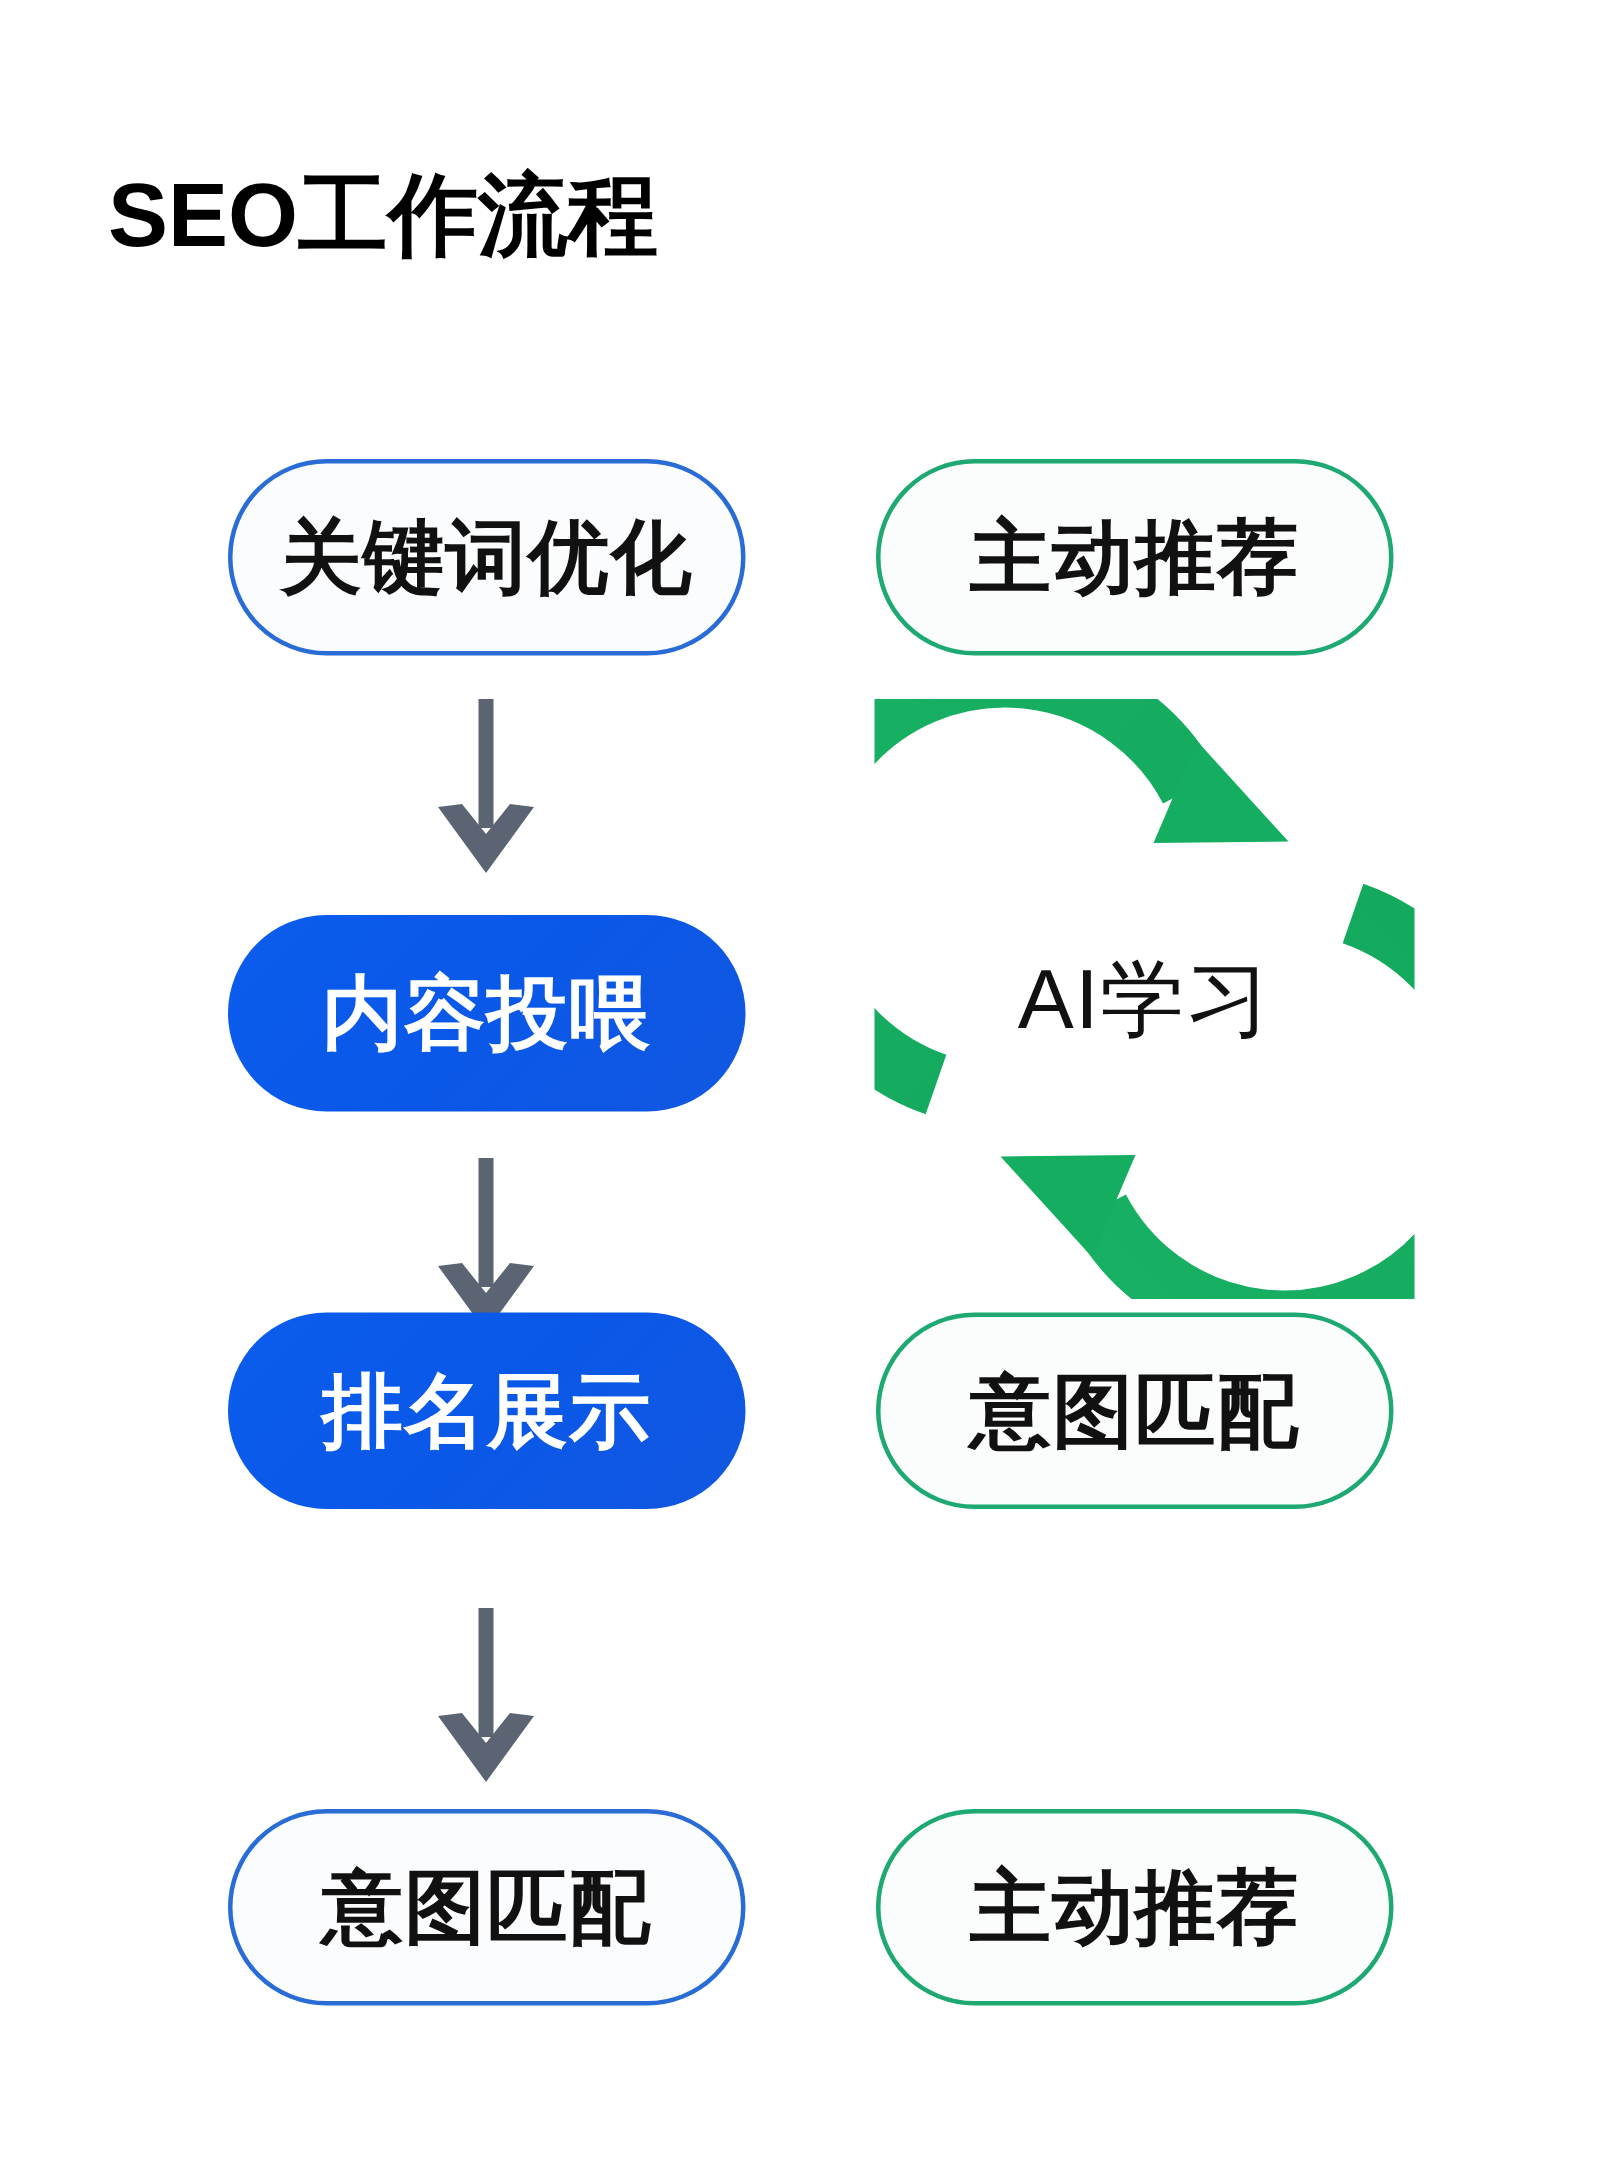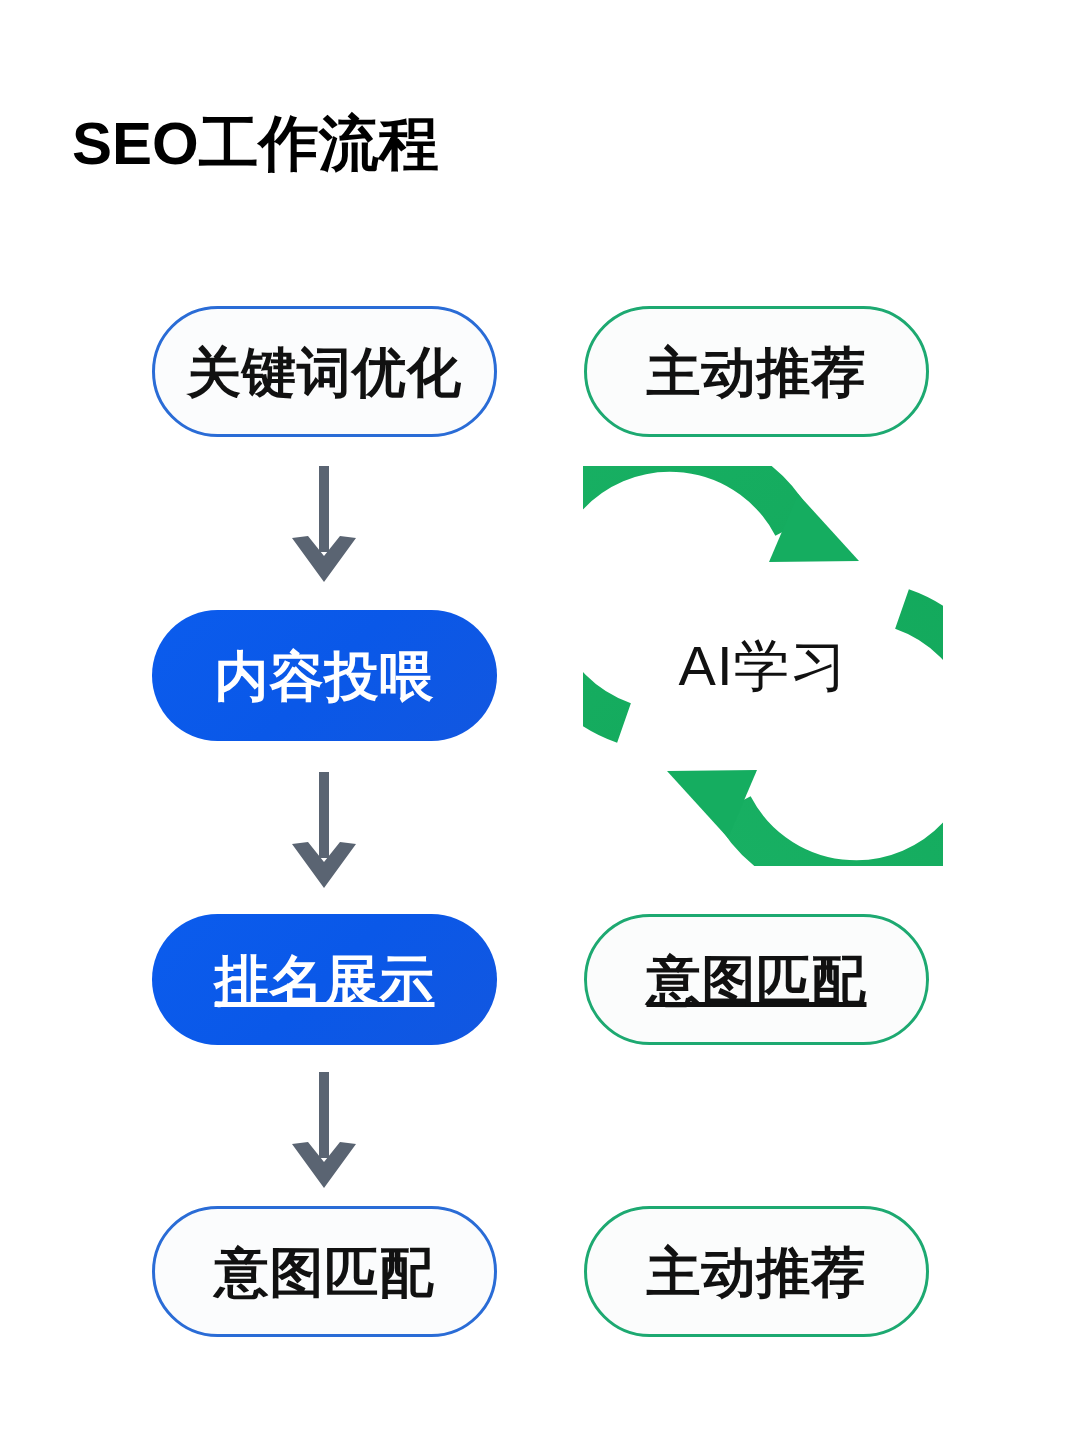--- a/index.html
+++ b/index.html
@@ -76,21 +76,21 @@
   }
   .pill.outline-green {
     background: #fbfcfc;
     border: 3px solid #1da971;
     color: #111111;
   }
 
   
   .slot-1 { top: 306px; }
   .slot-2 { top: 610px; }
-  .slot-3 { top: 914px; text-decoration: underline; }
+  .slot-3 { top: 875px; }
   .slot-4 { top: 1206px; }
 
   
   #col-seo .pill { left: 152px; }
   #col-geo .pill { left: 44px; }
 
   
   .arrow {
     position: absolute;
     left: 288px;

